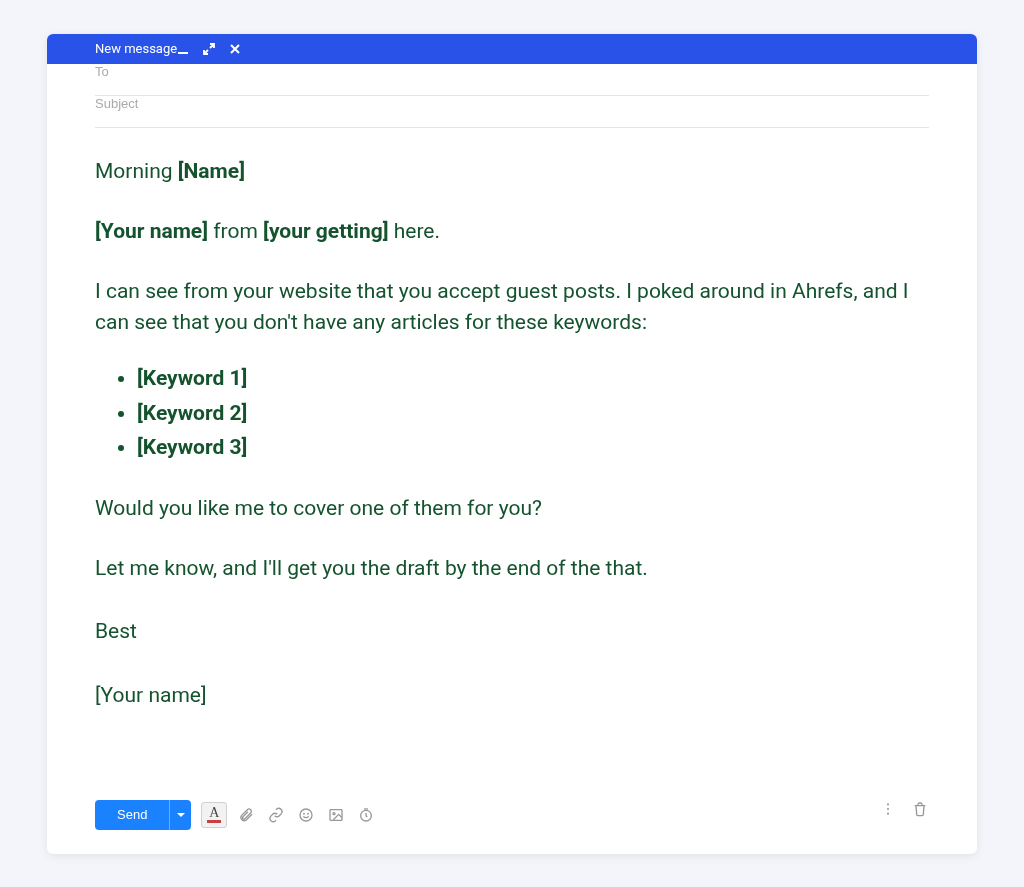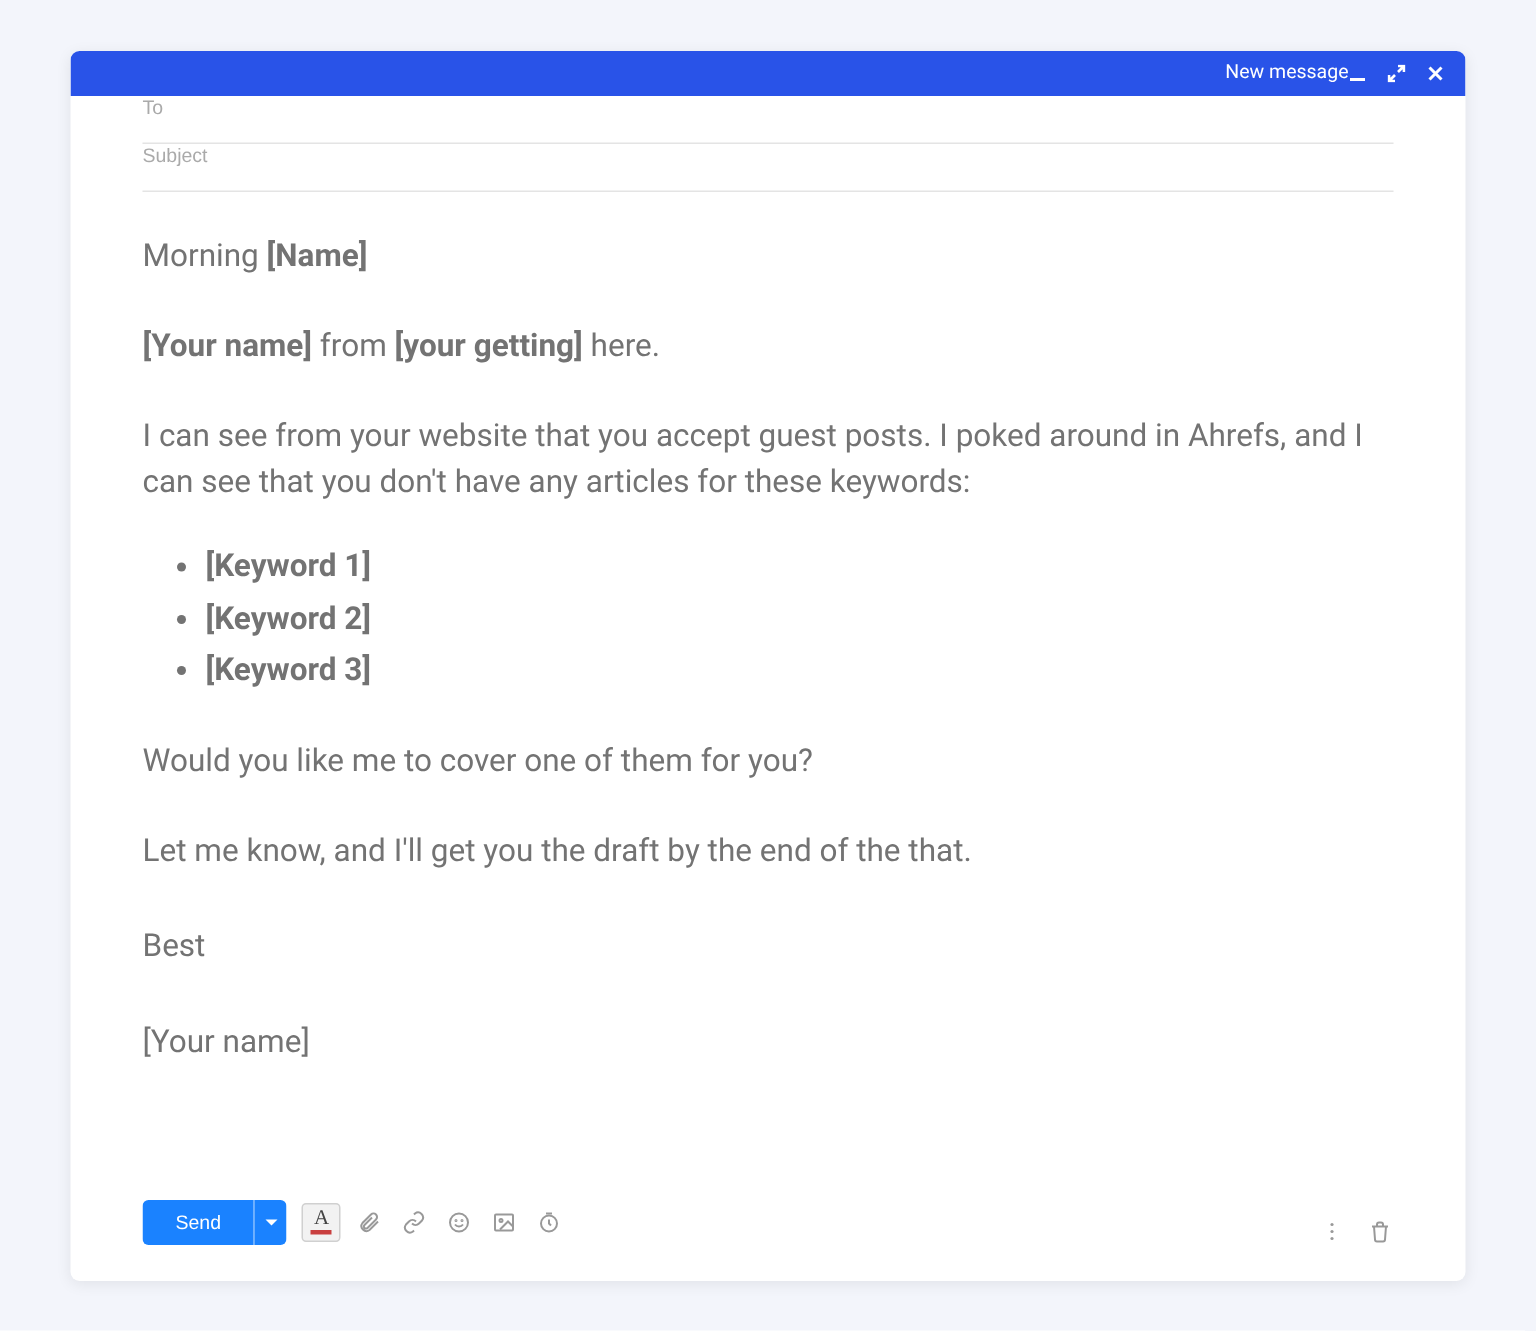--- a/index.html
+++ b/index.html
@@ -21,21 +21,21 @@
   display: flex;
   flex-direction: column;
   overflow: hidden;
 }
 .title-bar {
   background: #2953e8;
   color: #fff;
   height: 30px;
   display: flex;
   align-items: center;
-  justify-content: flex-end;
+  justify-content: flex-start;
   padding: 0 14px 0 48px;
   font-size: 13px;
 }
 .title-bar .actions {
   display: flex;
   gap: 14px;
   align-items: center;
 }
 .title-bar .actions span {
   cursor: pointer;
@@ -59,40 +59,40 @@
   font-size: 13px;
   color: #555;
   background: transparent;
 }
 .field-row input::placeholder {
   color: #aaa;
 }
 .body-area {
   flex: 1;
   padding: 28px 48px 10px 48px;
-  color: #737373;
+  color: #14532d;
   font-size: 21px;
   line-height: 1.45;
   overflow: auto;
 }
 .body-area p { margin-bottom: 30px; }
 .body-area p.tight { margin-bottom: 0; margin-top: 33px; }
 .body-area strong { font-weight: 700; }
 .body-area ul {
   padding-left: 42px;
   margin-bottom: 30px;
   margin-top: -4px;
 }
 .body-area li {
   font-weight: 700;
   margin: 4px 0;
 }
 .toolbar {
   display: flex;
-  align-items: flex-end;
+  align-items: flex-start;
   justify-content: space-between;
   padding: 10px 48px 24px 48px;
   gap: 19px;
 }
 .toolbar-left {
   display: flex;
   align-items: center;
 }
 .send-btn {
   display: inline-flex;

